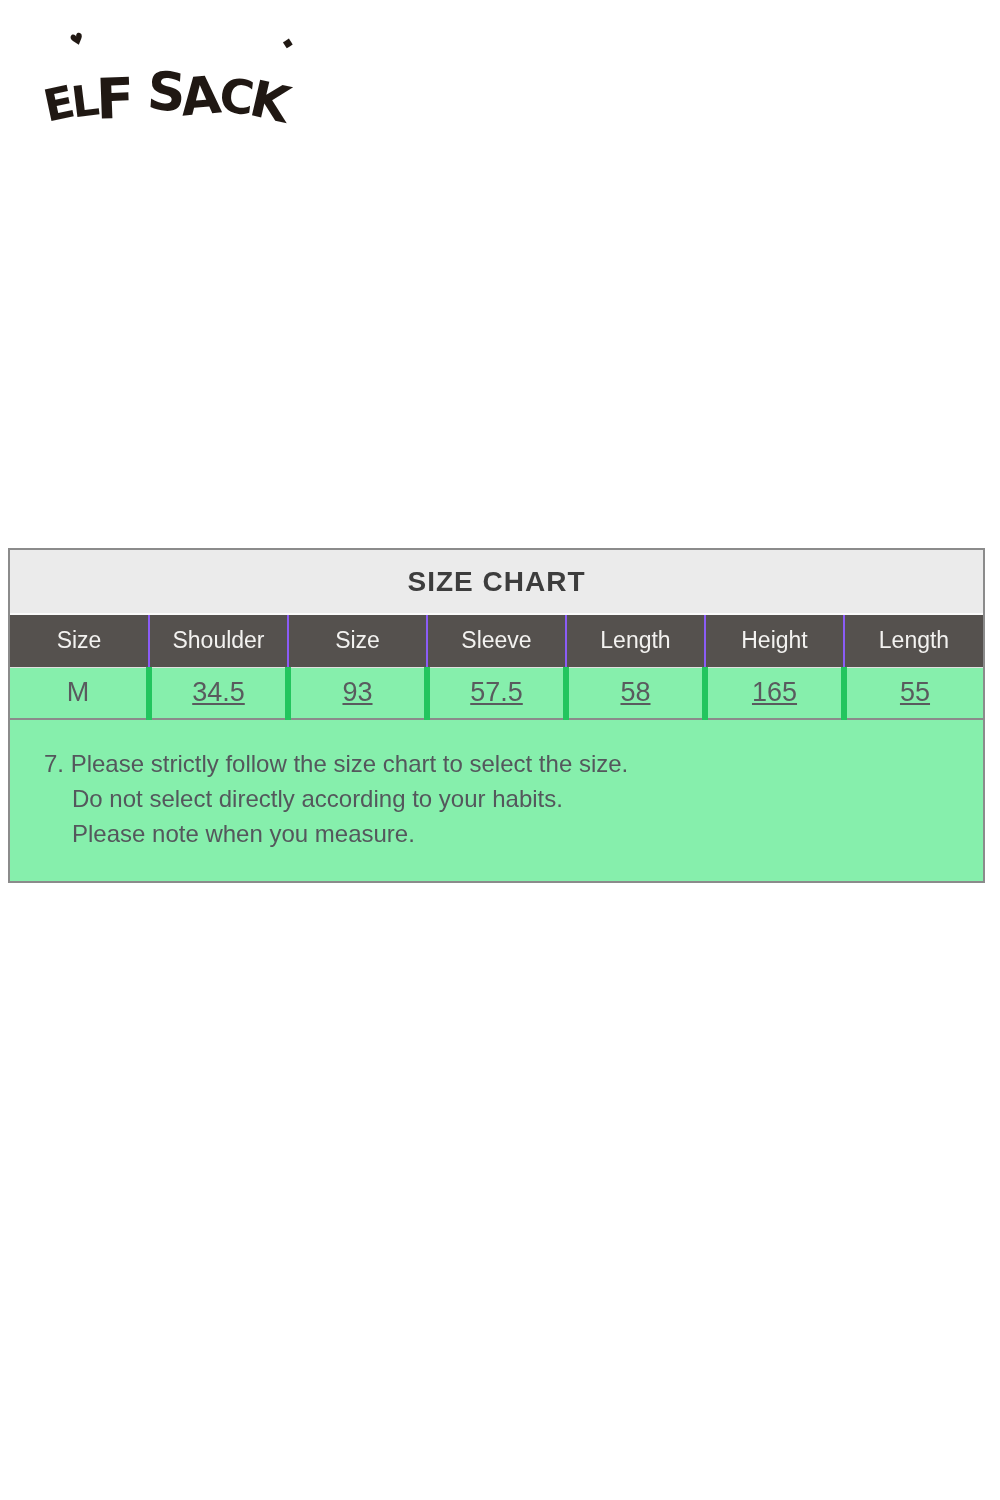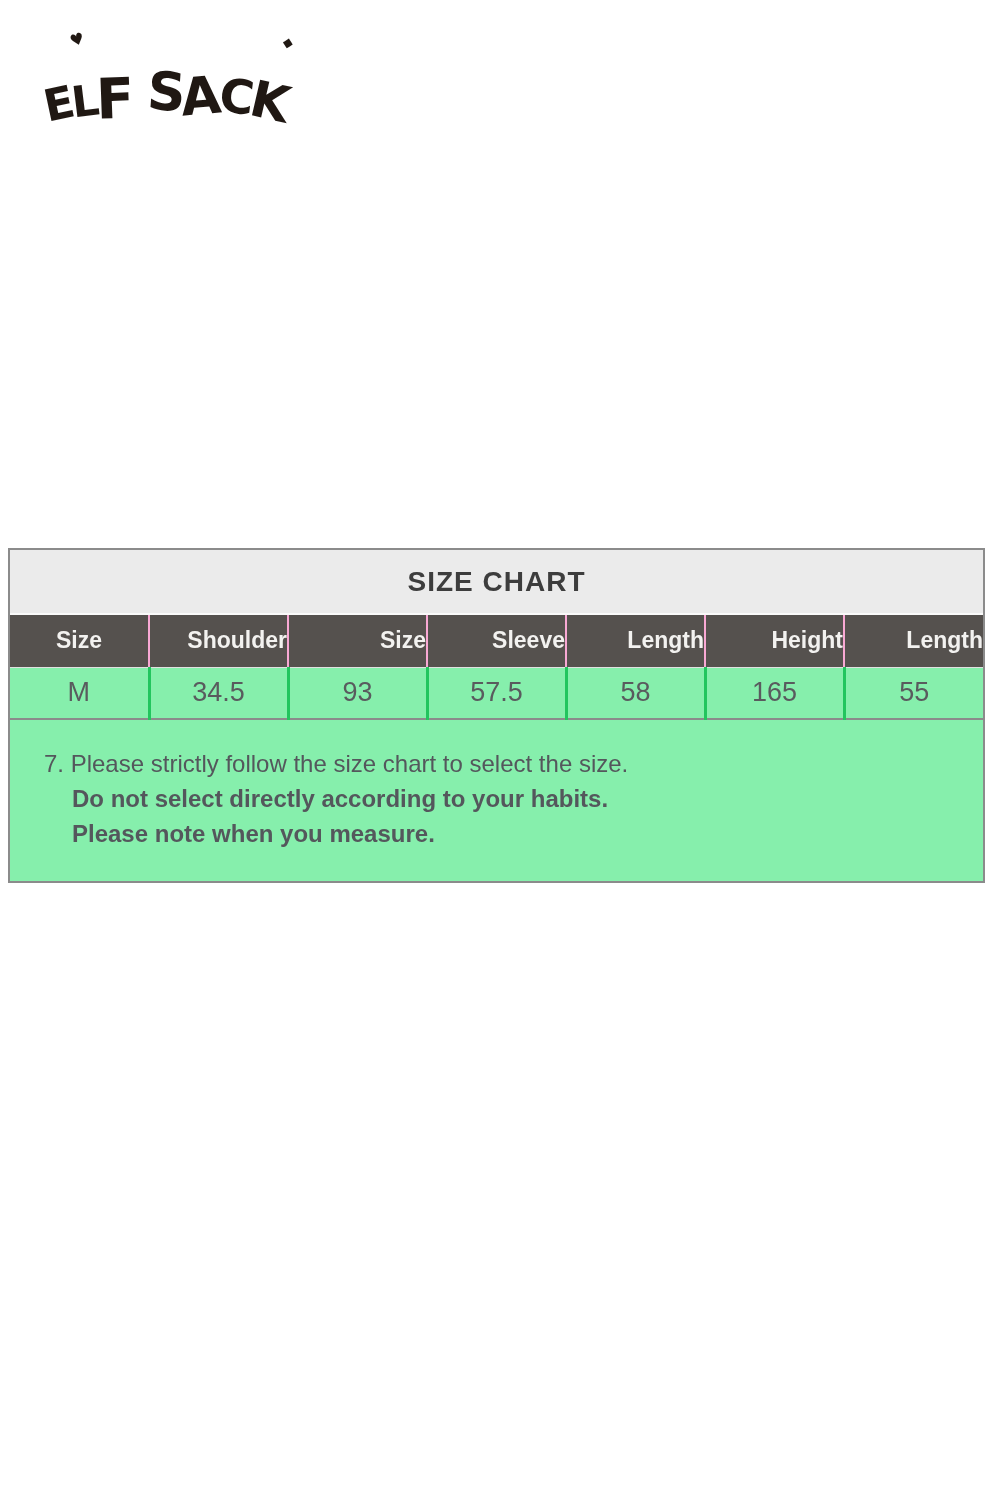--- a/index.html
+++ b/index.html
@@ -67,44 +67,44 @@
   }
   table.size-table {
     width: 100%;
     border-collapse: collapse;
     table-layout: fixed;
   }
   table.size-table th {
     height: 52px;
     background: #55514e;
     color: #f3f2f0;
-    font-weight: bold;
+    font-weight: normal;
     font-size: 23px;
     border-bottom: 1px solid #e0e0e0;
   }
-  table.size-table th + th { border-left: 2px solid #f9a8d4; text-align: right; }
+  table.size-table th + th { border-left: 2px solid #8b5cf6; }
   table.size-table td {
     height: 52px;
     text-align: center;
     vertical-align: middle;
     color: #595b5e;
     font-size: 27px;
     border-bottom: 2px solid #8b8b8b;
   }
-  table.size-table td + td { border-left: 3px solid #22c55e; }
+  table.size-table td + td { border-left: 6px solid #22c55e; text-decoration: underline; }
 
   
   .note {
     padding: 26px 40px 30px 34px;
     color: #54575c;
     font-size: 24px;
     line-height: 35px;
   }
   .note p { white-space: nowrap; }
-  .note .indent { padding-left: 28px; font-weight: bold; }
+  .note .indent { padding-left: 28px; }
 </style>
 </head>
 <body>
 
 <div class="page">
 
   <div class="logo">
     <span class="logo-mark-heart">♥</span>
     <span class="lg0">E</span>
     <span class="lg1">L</span>

